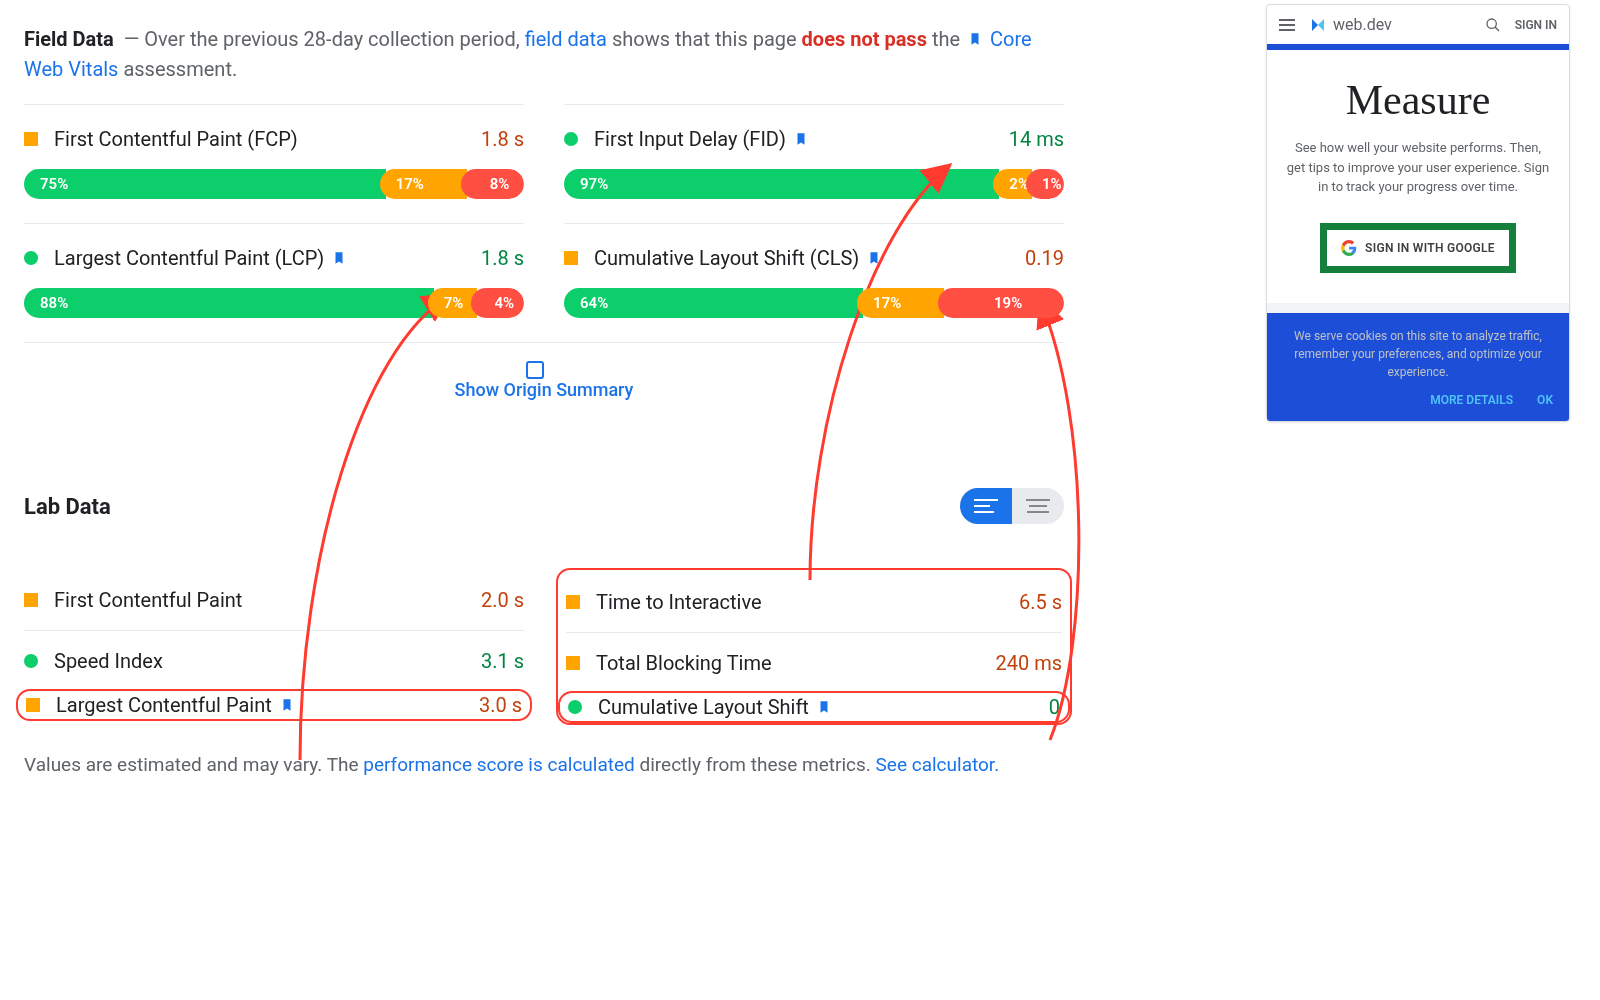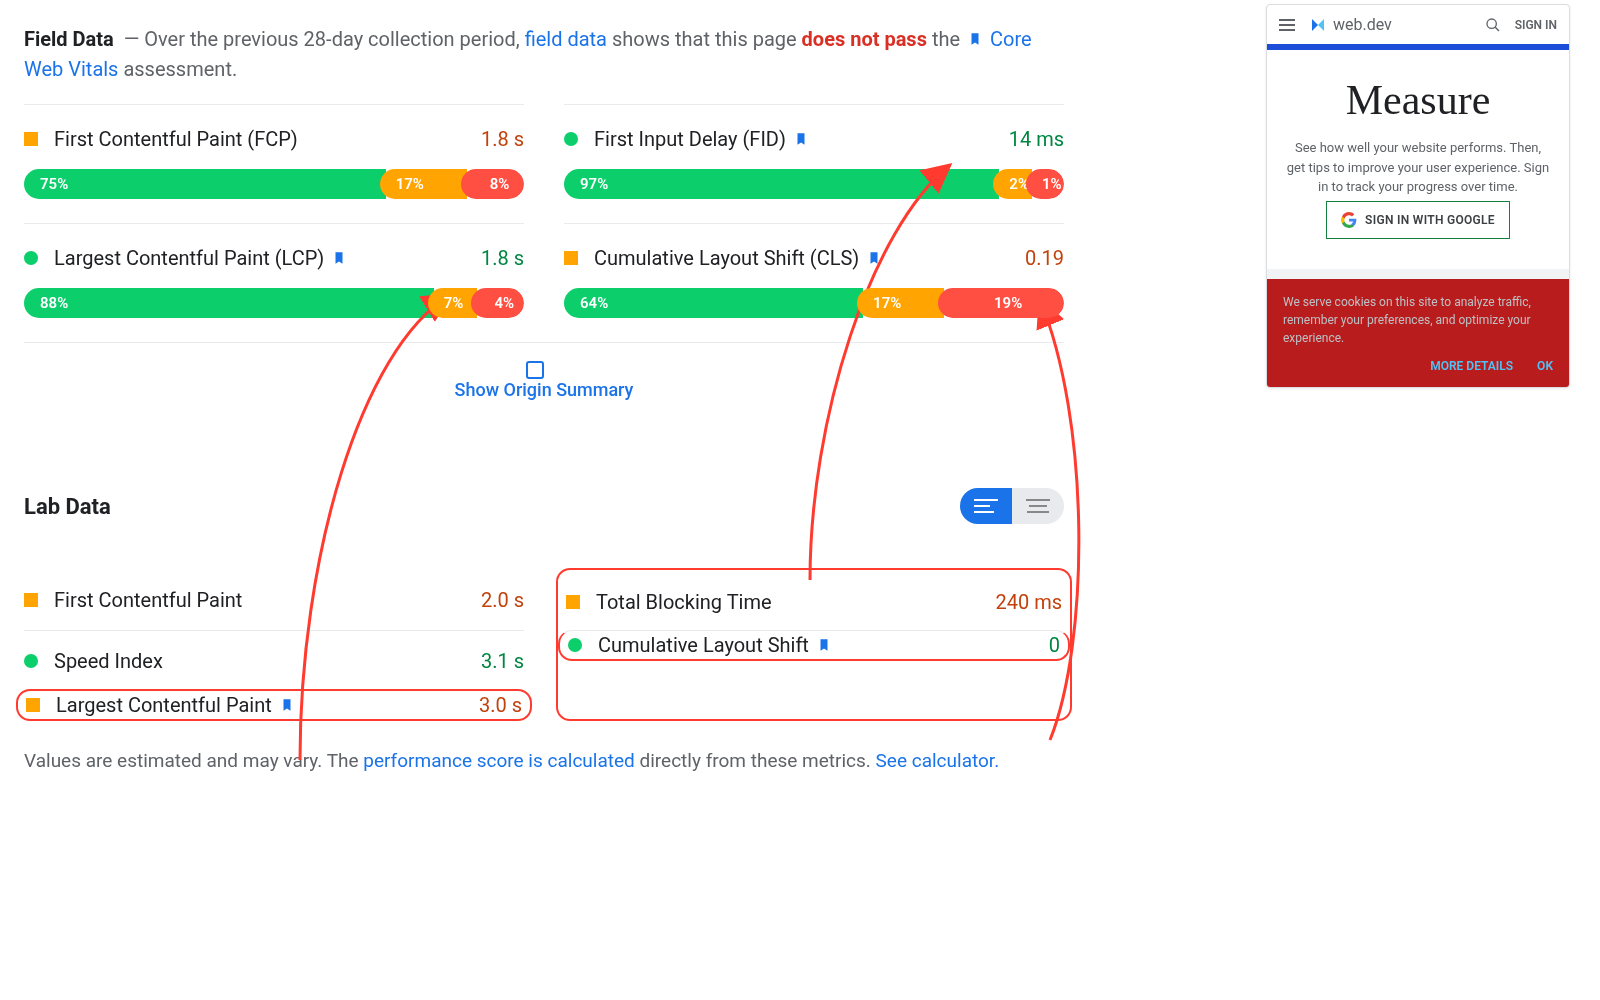--- a/index.html
+++ b/index.html
@@ -58,22 +58,22 @@
   
   .phone{ position:absolute; top:4px; right:30px; width:304px; border:1px solid #dadce0; border-radius:4px; overflow:hidden; background:#fff; box-shadow:0 1px 3px rgba(0,0,0,.08);}
   .ph-top{ display:flex; align-items:center; padding:10px 12px; border-bottom:6px solid #1d4ed8;}
   .hamb{ display:flex; flex-direction:column; gap:3px; margin-right:14px;}
   .hamb span{ width:16px; height:2px; background:#5f6368;}
   .logo{ display:flex; align-items:center; gap:6px; color:#5f6368; font-size:16px;}
   .ph-top-r{ margin-left:auto; display:flex; align-items:center; gap:14px; color:#5f6368; font-size:12px; font-weight:600;}
   .ph-body{ padding:26px 18px 30px; text-align:center;}
   .measure{ font-family: Georgia, serif; font-size:42px; color:#202124; margin-bottom:14px;}
   .ph-desc{ font-size:13px; color:#5f6368; line-height:1.5;}
-  .ph-btn{ margin-top:4px; display:inline-flex; align-items:center; gap:8px; border:1px solid #15803d; padding:10px 14px; font-size:12px; font-weight:600; color:#3c4043; letter-spacing:.3px;}
-  .ph-cookie{ background:#b91c1c; color:#bdc1c6; font-size:12px; padding:14px 16px 12px; line-height:1.5;}
+  .ph-btn{ margin-top:26px; display:inline-flex; align-items:center; gap:8px; border:7px solid #15803d; padding:10px 14px; font-size:12px; font-weight:600; color:#3c4043; letter-spacing:.3px;}
+  .ph-cookie{ background:#1d4ed8; color:#bdc1c6; font-size:12px; padding:14px 16px 12px; line-height:1.5;text-align:center;}
   .ph-cookie-acts{ display:flex; justify-content:flex-end; gap:24px; margin-top:10px; color:#4fc3f7; font-weight:600;}
   .ph-gap{ height:10px; background:#f1f3f4;}
   
   .arrows{ position:absolute; top:0; left:0; pointer-events:none;}
 </style>
 </head>
 <body>
 
 <div class="main-col">
   <div class="field-header">
@@ -209,20 +209,25 @@
       </div>
       <div class="lab-row rbox">
         <span class="sq c-orange"></span>
         <span class="lab-name"><span>Largest Contentful Paint</span> <span class="bm"><svg viewBox="0 0 24 24" fill="#1a73e8">
                 <path d="M6 2h12v20l-6-4-6 4z"></path>
               </svg></span></span>
         <span class="lab-val v-orange">3.0 s</span>
       </div>
     </div>
     <div class="rbox" style="padding:2px 8px">
+      <div class="lab-row" style="border-top:none">
+        <span class="sq c-orange"></span>
+        <span class="lab-name">Time to Interactive</span>
+        <span class="lab-val v-orange">6.5 s</span>
+      </div>
       <div class="lab-row">
         <span class="sq c-orange"></span>
         <span class="lab-name">Total Blocking Time</span>
         <span class="lab-val v-orange">240 ms</span>
       </div>
       <div class="lab-row rbox">
         <span class="dot c-green"></span>
         <span class="lab-name"><span>Cumulative Layout Shift</span> <span class="bm"><svg viewBox="0 0 24 24" fill="#1a73e8">
                 <path d="M6 2h12v20l-6-4-6 4z"></path>
               </svg></span></span>

